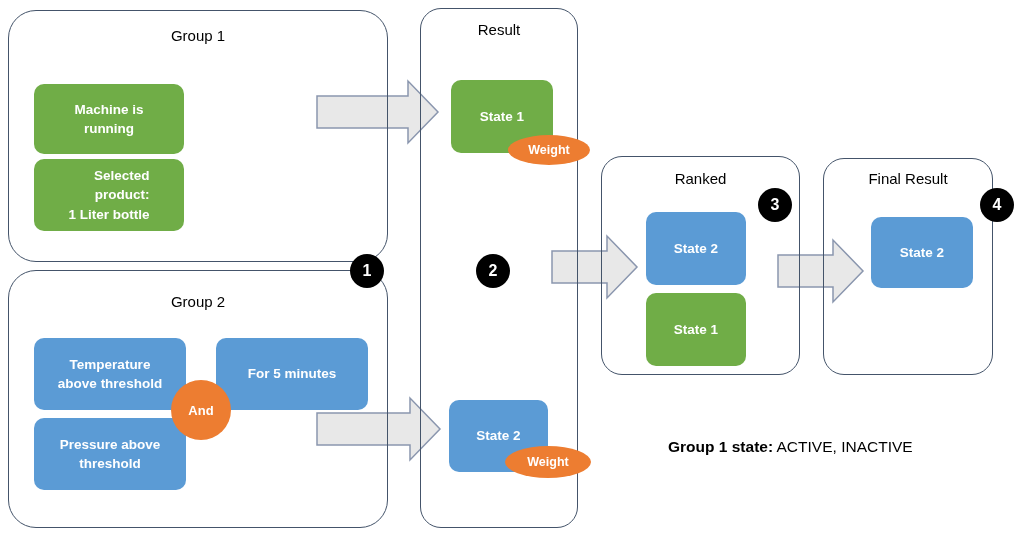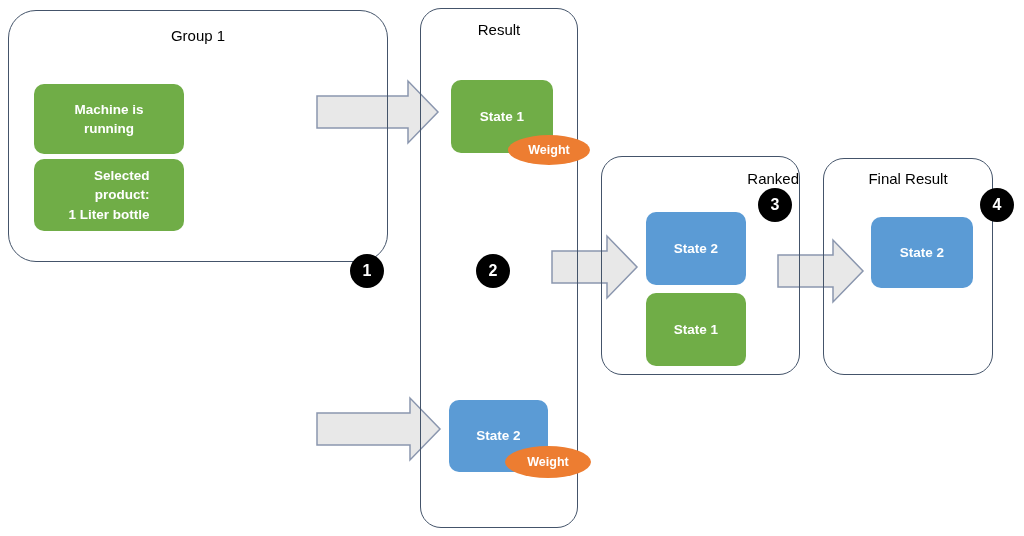--- a/index.html
+++ b/index.html
@@ -61,41 +61,51 @@
 
   <div class="container grp" style="left:8px;top:10px;width:380px;height:252px;">
     <div class="ctitle" style="top:16px;">Group 1</div>
     <div class="box green" style="left:25px;top:73px;width:150px;height:70px;">Machine is
 running</div>
     <div class="box green" style="left:25px;top:148px;width:150px;height:72px;text-align:right;">Selected
 product:
 1 Liter bottle</div>
   </div>
 
+  <div class="container grp" style="left:8px;top:270px;width:380px;height:258px;">
+    <div class="ctitle" style="top:22px;">Group 2</div>
+    <div class="box blue" style="left:25px;top:58px;width:152px;height:72px;">Temperature
+above threshold</div>
+    <div class="box blue" style="left:207px;top:58px;width:152px;height:72px;">For 5 minutes</div>
+    <div class="box blue" style="left:25px;top:138px;width:152px;height:72px;">Pressure above
+threshold</div>
+    <div class="and-circle" style="left:162px;top:109px;">And</div>
+  </div>
 
   <div class="container col" style="left:420px;top:8px;width:158px;height:520px;">
     <div class="ctitle" style="top:12px;">Result</div>
     <div class="box green" style="left:30px;top:71px;width:102px;height:73px;">State 1</div>
     <div class="weight" style="left:87px;top:126px;width:82px;height:30px;">Weight</div>
     <div class="box blue" style="left:28px;top:382px;width:99px;height:72px;">State 2</div>
     <div class="weight" style="left:84px;top:437px;width:86px;height:32px;">Weight</div>
   </div>
 
   <div class="container col" style="left:601px;top:156px;width:199px;height:219px;">
-    <div class="ctitle" style="top:13px;text-align:right;">Ranked</div>
+    <div class="ctitle" style="top:13px;">Ranked</div>
     <div class="box blue" style="left:44px;top:46px;width:100px;height:73px;">State 2</div>
     <div class="box green" style="left:44px;top:136px;width:100px;height:73px;">State 1</div>
   </div>
 
   <div class="container col" style="left:823px;top:158px;width:170px;height:217px;">
     <div class="ctitle" style="top:11px;">Final Result</div>
     <div class="box blue" style="left:47px;top:49px;width:102px;height:71px;">State 2</div>
   </div>
 
   <div class="badge" style="left:350px;top:254px;">1</div>
   <div class="badge" style="left:476px;top:254px;">2</div>
   <div class="badge" style="left:758px;top:188px;">3</div>
   <div class="badge" style="left:980px;top:188px;">4</div>
 
   <div class="legend">
+    <div><b>Group 1 state:</b> <span>ACTIVE, INACTIVE</span></div>
   </div>
 
 </div>
 
 </body></html>

